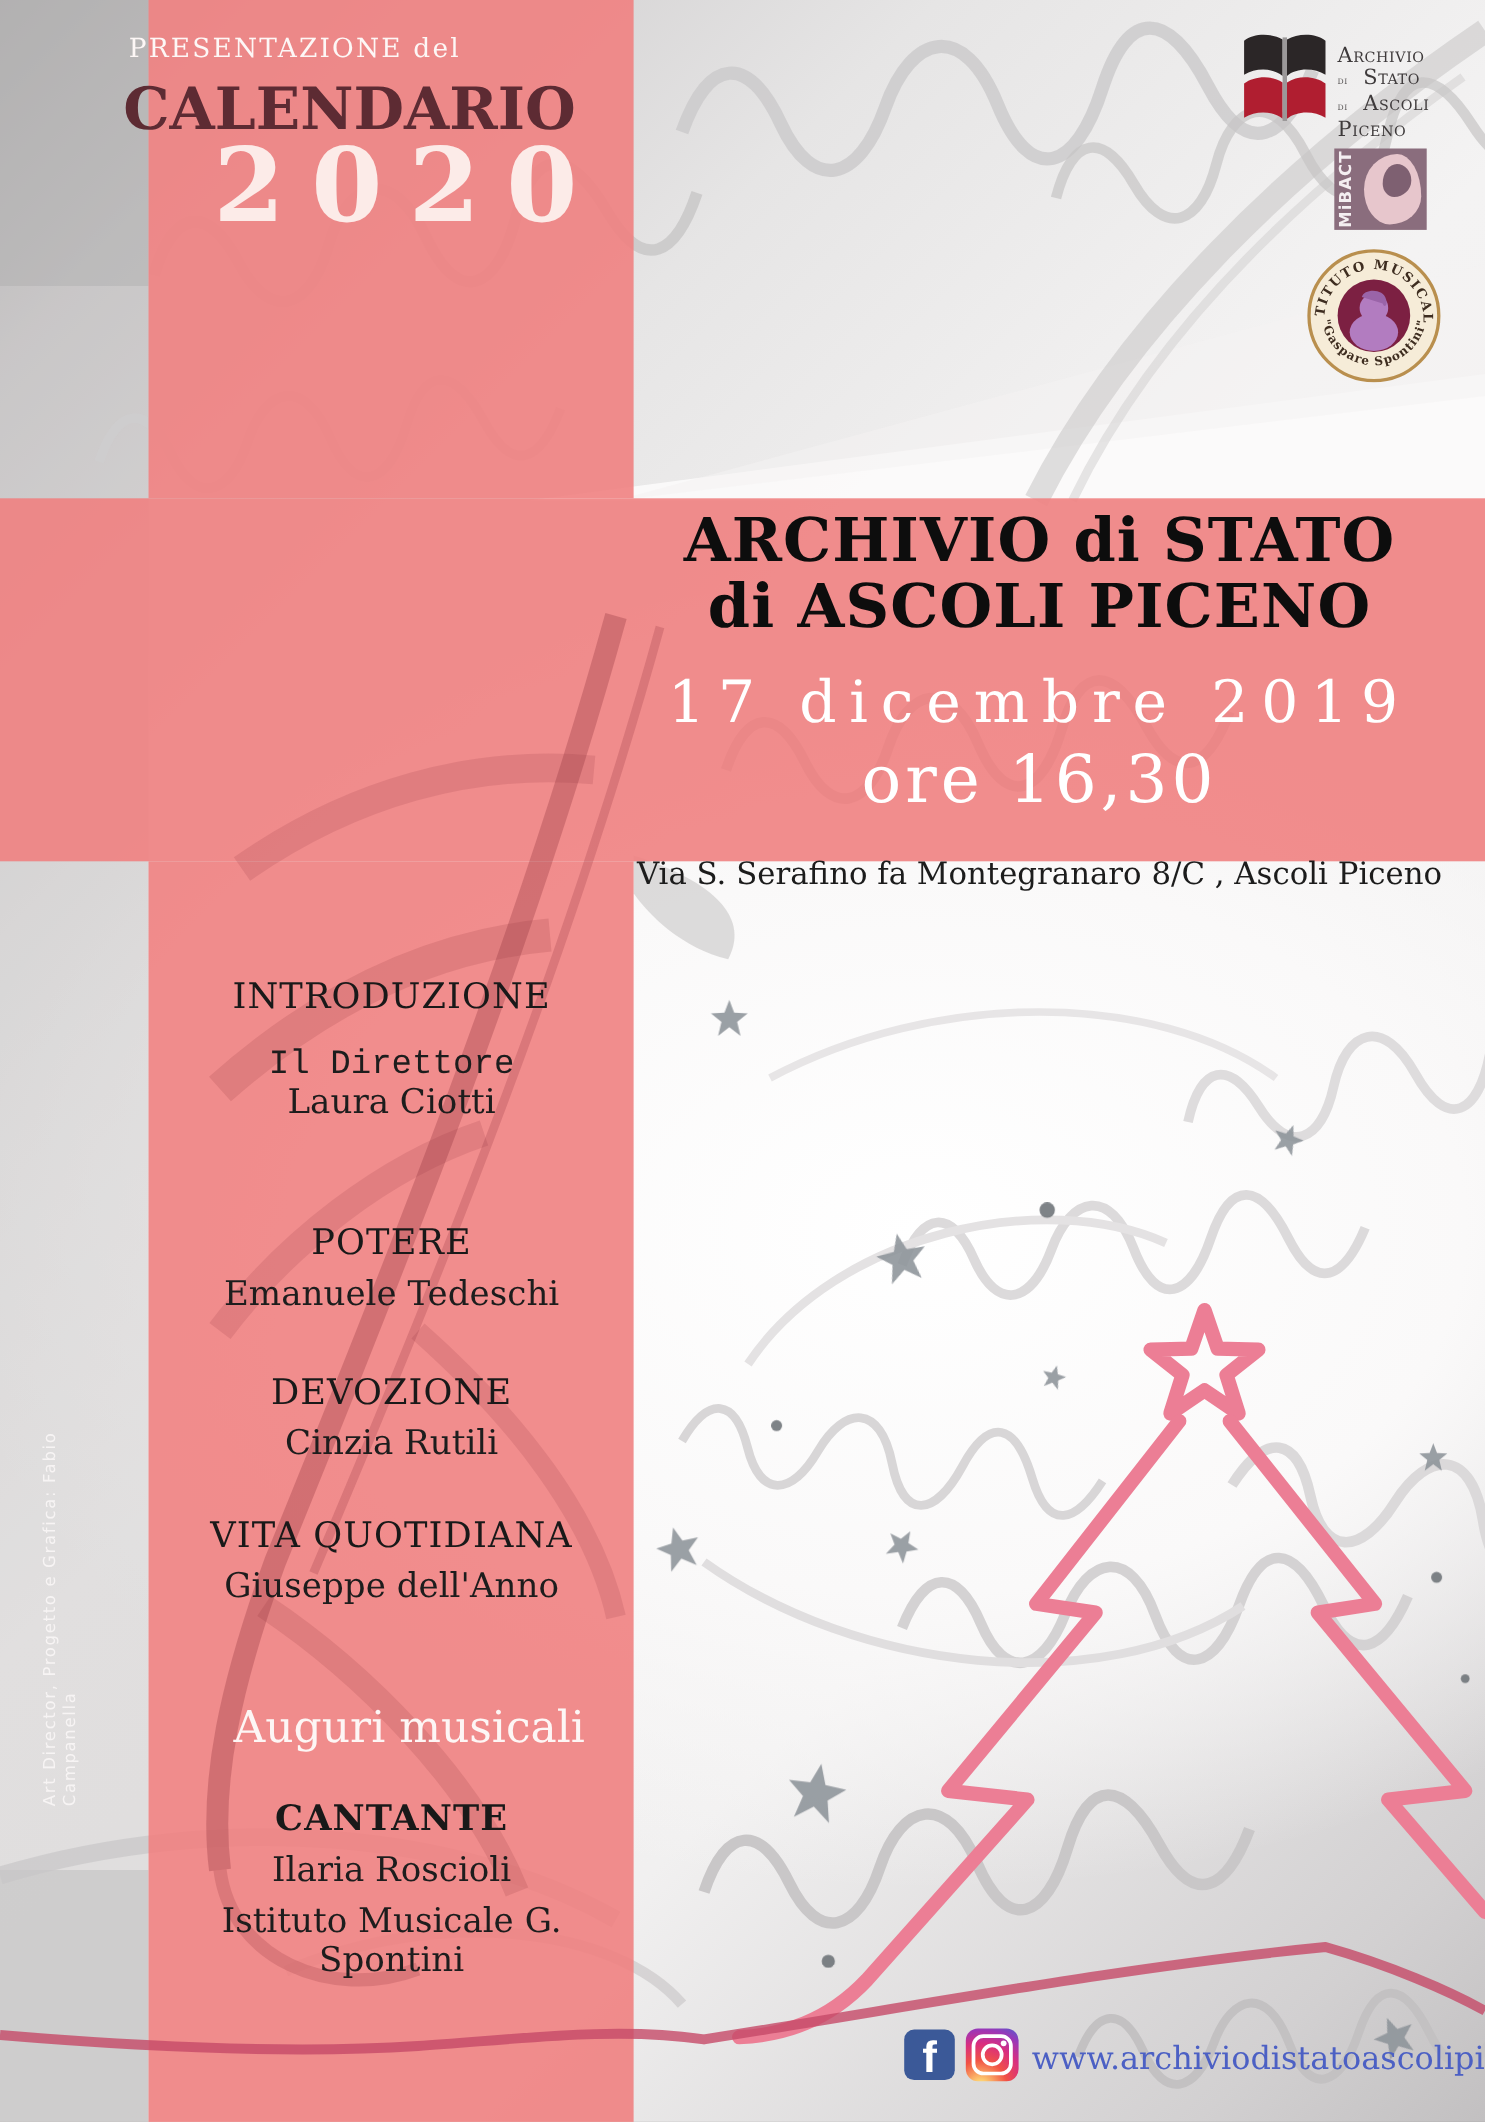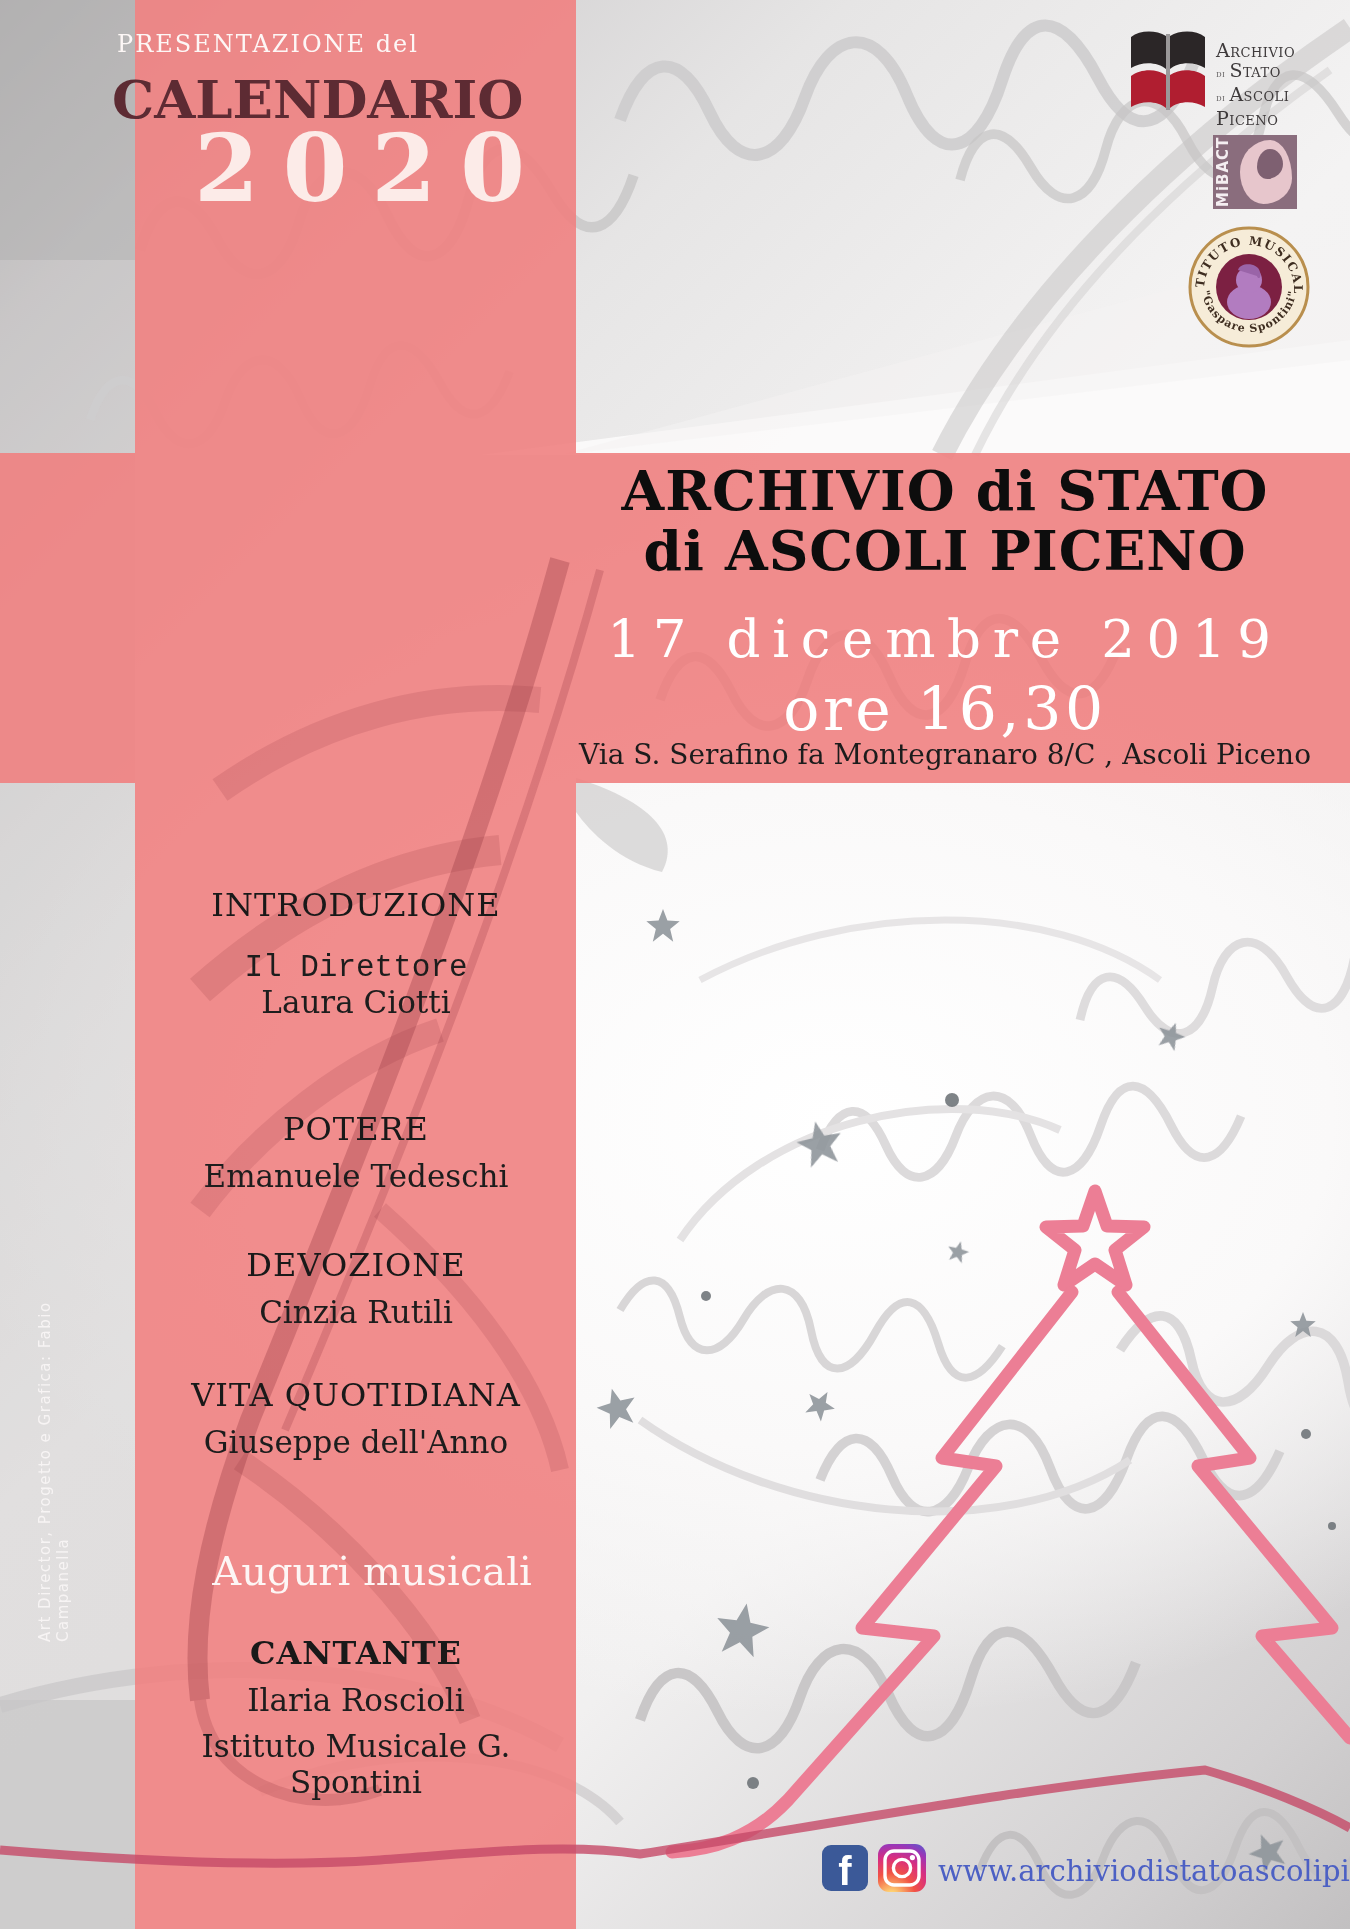--- a/index.html
+++ b/index.html
@@ -22,27 +22,27 @@
   .cal{left:112px;top:68px;width:452px;color:#5d2b33;font-size:53px;font-weight:bold;letter-spacing:0px;}
   .year{left:135px;top:122px;width:414px;text-align:right;color:#fcebe8;font-size:93px;font-weight:bold;letter-spacing:24px;line-height:1;}
   .sectionTitle{color:#fdf6f5;font-size:40px;}
   .pcap{color:#191919;font-size:32px;letter-spacing:1px;}
   .pname{color:#1d1d1d;font-size:31px;}
   
   .midcenter{left:540px;width:810px;text-align:center;}
   .orgTitle{color:#0d0d0d;font-size:55px;font-weight:bold;letter-spacing:1px;line-height:1.05;}
   .dateLine{color:#ffffff;font-size:53px;letter-spacing:0.22em;}
   .timeLine{color:#ffffff;font-size:60px;letter-spacing:0.06em;}
-  .addrLine{color:#1c1c1c;font-size:28px;}
+  .addrLine{color:#1c1c1c;font-size:28px;margin-top:40px;}
   
   .credit{left:36px;top:1212px;height:430px;writing-mode:vertical-rl;transform:rotate(180deg);
     color:#f7f4f4;font-size:15px;letter-spacing:1.5px;font-family:"DejaVu Sans",sans-serif;}
   
   .arch-text{left:1216px;top:40px;color:#3e3a3b;font-size:19px;line-height:20px;font-variant:small-caps;letter-spacing:0.5px;}
-  .arch-di{font-size:10px;opacity:.85;margin-right:4px;}
+  .arch-di{font-size:10px;opacity:.85;margin-right:14px;}
   .mibact{left:1213px;top:135px;width:84px;height:74px;background:#8a6d7d;z-index:4;}
   .mibact .vtxt{position:absolute;left:1px;top:2px;height:70px;writing-mode:vertical-rl;transform:rotate(180deg);
     color:#f4eef1;font-weight:bold;font-size:15px;font-family:"DejaVu Sans",sans-serif;letter-spacing:1px;}
   .mibact .blob{position:absolute;right:5px;top:5px;width:52px;height:64px;background:#e7c6cc;
     border-radius:58% 42% 55% 45% / 50% 60% 40% 50%;}
   .mibact .blob2{position:absolute;right:14px;top:14px;width:26px;height:30px;background:#7e6071;
     border-radius:50% 50% 60% 40%/60% 50% 50% 40%;}
   .spontini{left:1188px;top:226px;width:122px;height:122px;z-index:4;}
   .fb{left:822px;top:1845px;width:46px;height:46px;background:#3b5998;border-radius:9px;z-index:4;
     color:#fff;font-family:"Liberation Sans",sans-serif;font-weight:bold;font-size:40px;text-align:center;line-height:52px;}

